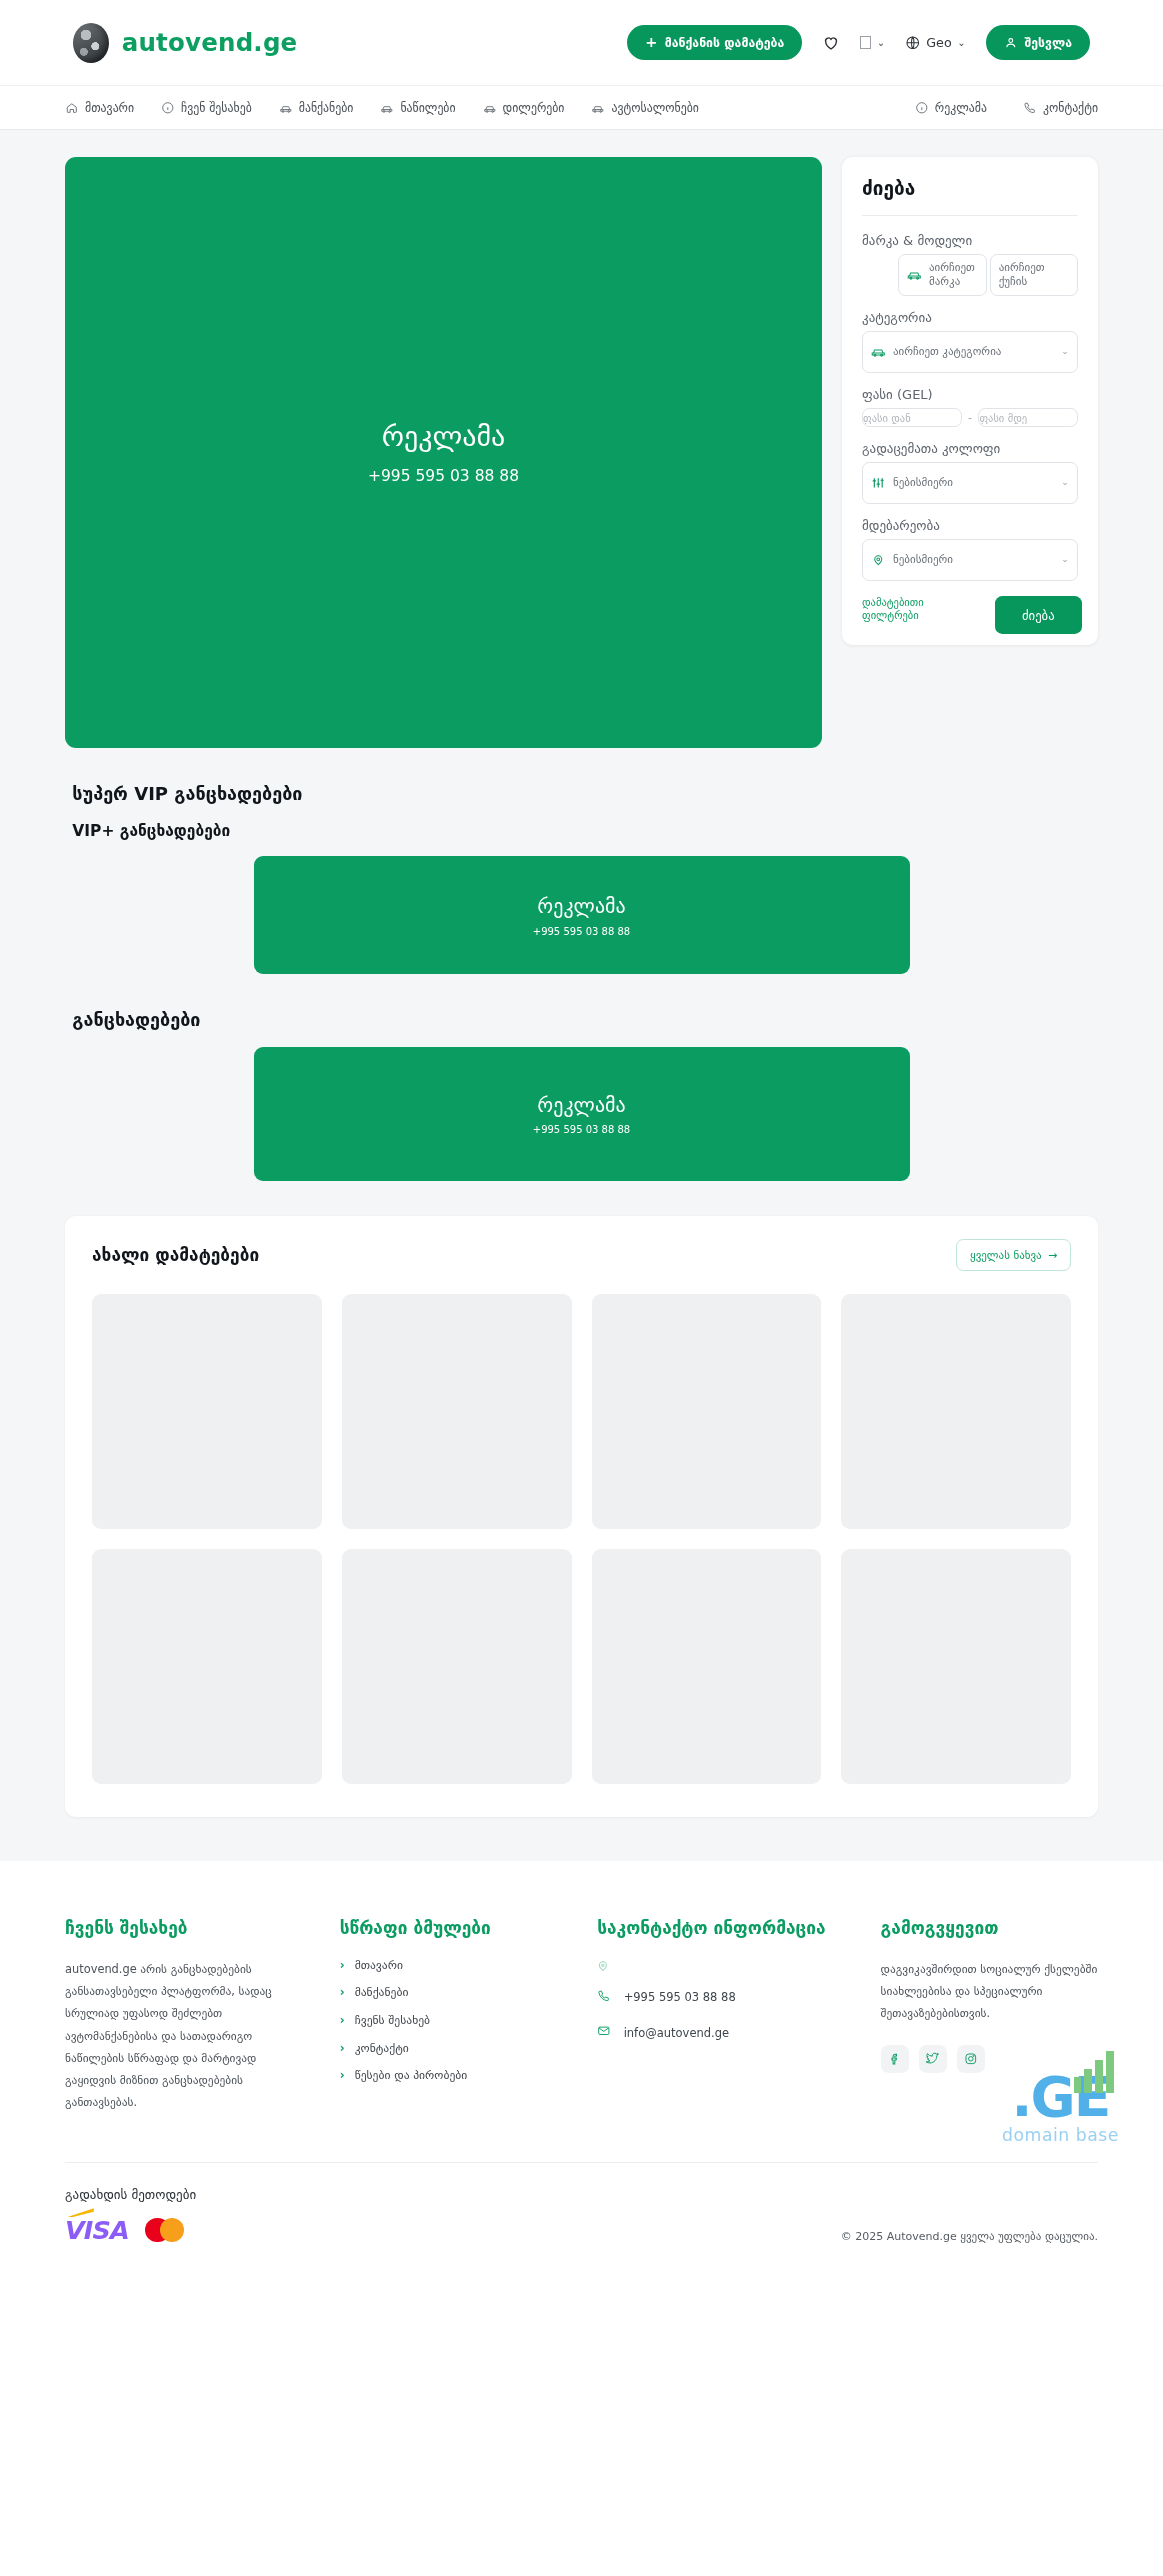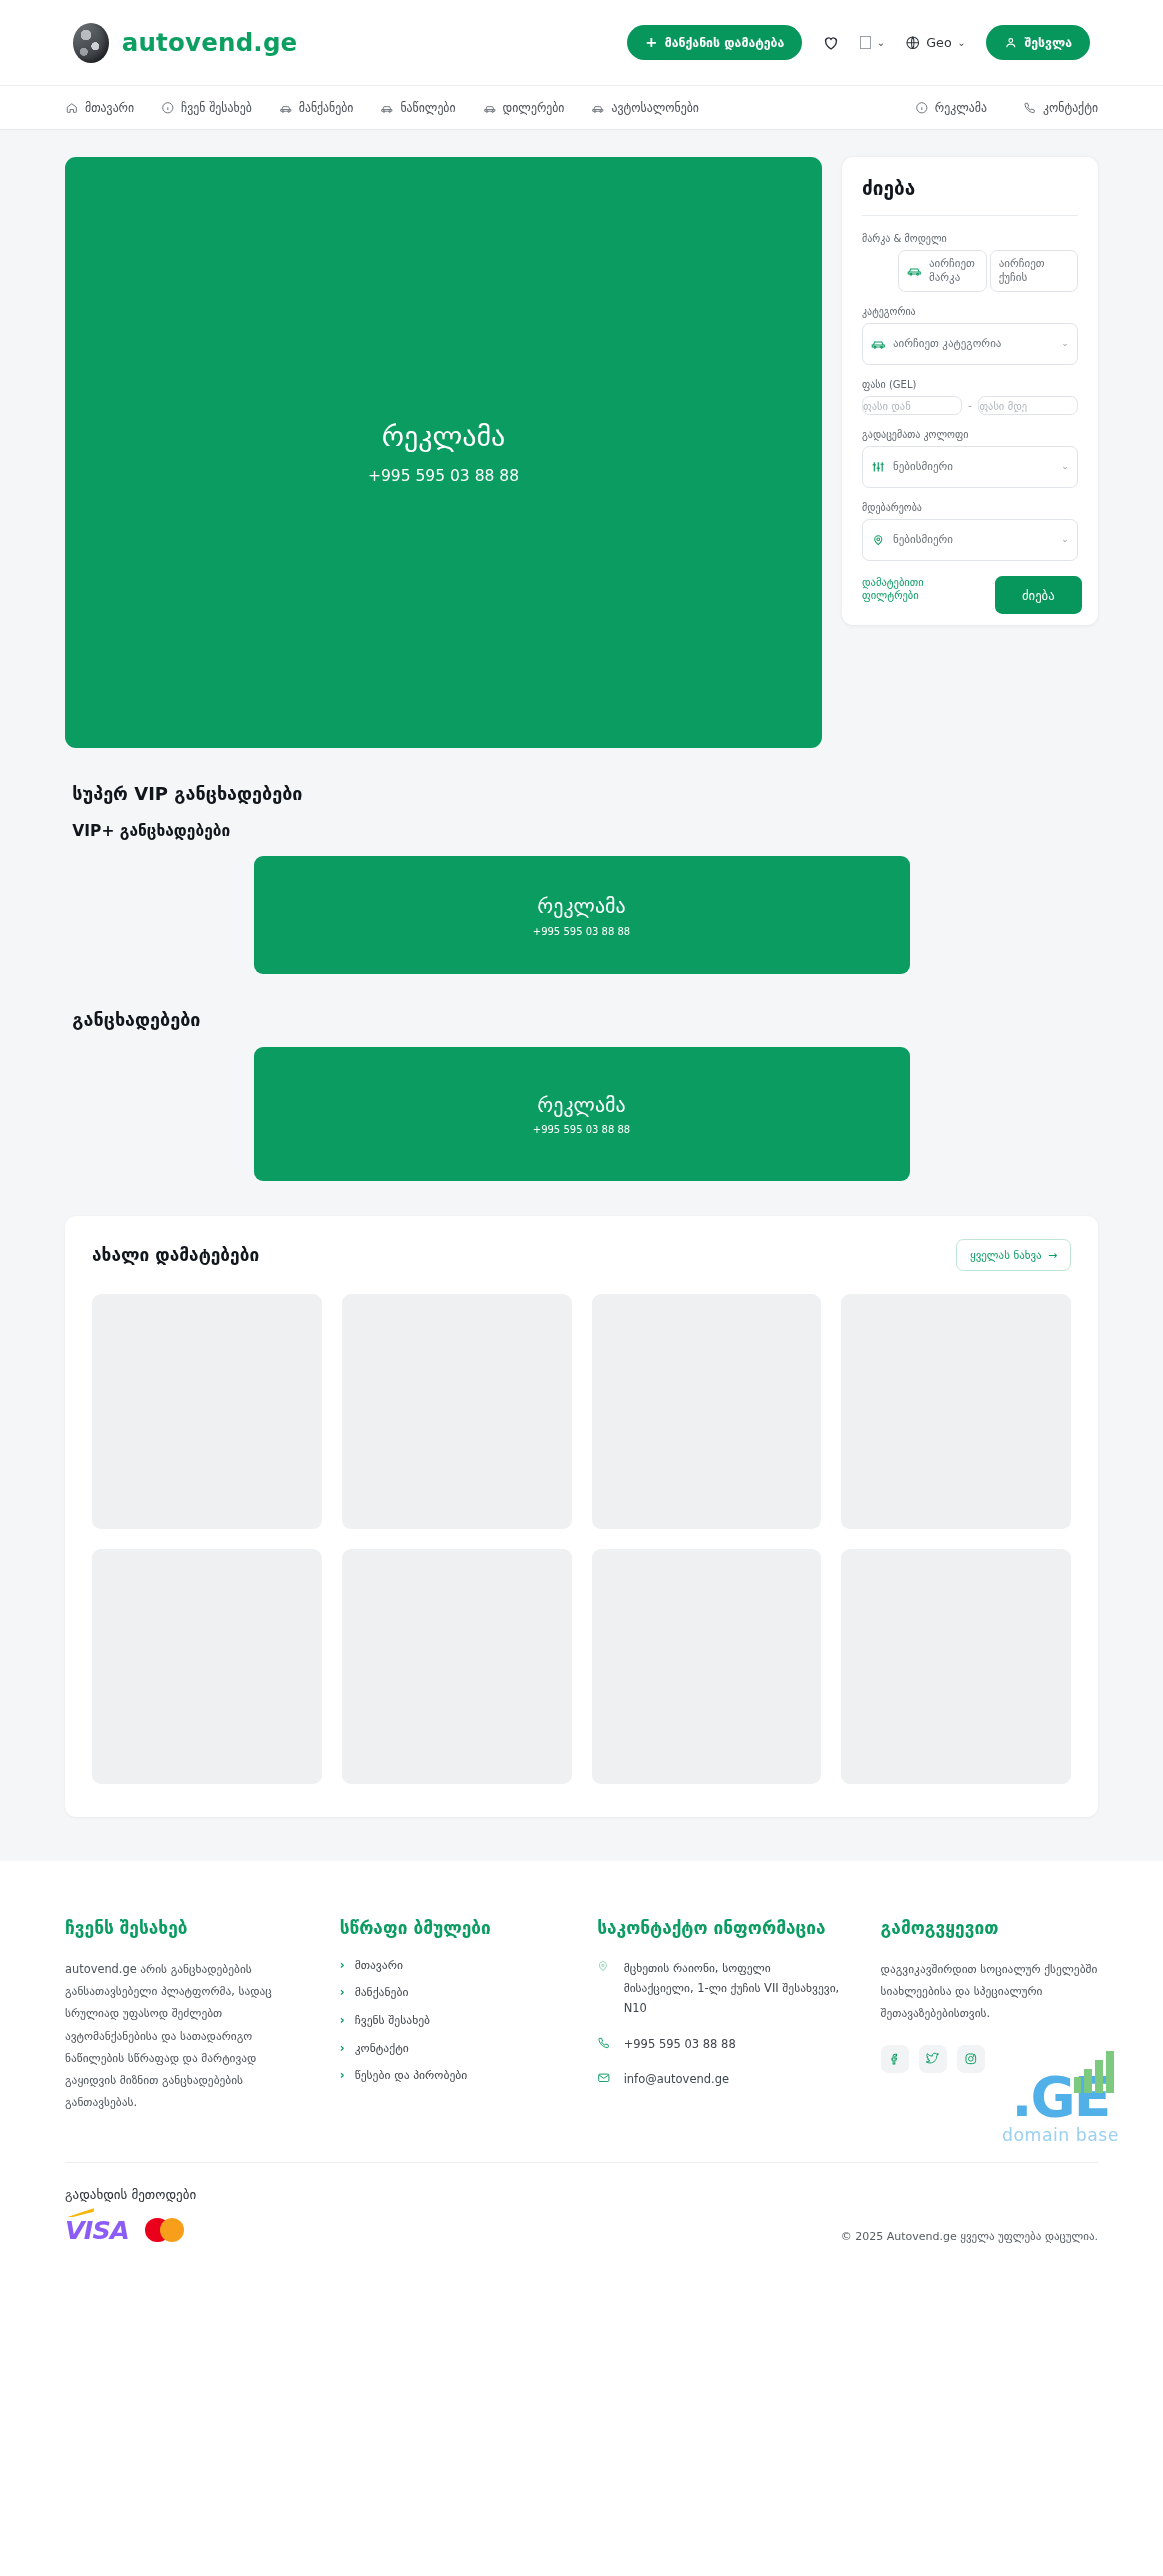--- a/index.html
+++ b/index.html
@@ -78,21 +78,21 @@
   .hero-ad .ad-phone { font-size: 15.5px; font-weight: 400; }
 
   
   .search-panel {
     width: 256px; flex: none; background: #fff; border-radius: 11px;
     box-shadow: 0 0.9px 3.6px rgba(16,24,40,.07); padding: 20px 20px 23.6px 20px;
     position: relative;
   }
   .search-title { font-size: 19px; font-weight: 700; color: #11161c; margin-bottom: 16.4px;}
   .divider { height: 0.9px; background: #e9ecef; margin-bottom: 16.4px; }
-  .field-label { font-size: 10px; color: #5e656d; margin-bottom: 6.4px; }
+  .field-label { font-size: 13px; color: #5e656d; margin-bottom: 6.4px; }
   .field-group { margin-bottom: 13.6px; }
   .two-col { display: flex; gap: 3px; margin-left: 36px; }
   .select-box {
     flex: 1; min-width: 0; border: 0.9px solid #dfe3e7; border-radius: 7.3px;
     min-height: 42px; display: flex; align-items: center; gap: 7.3px;
     padding: 5.5px 8.2px; font-size: 11px; color: #6b7178; background: #fff;
     cursor: pointer; line-height: 1.25;
   }
   .select-box .label-txt { flex: 1; min-width:0; }
   .car-ic { width: 14.5px; height: 11.8px; flex: none; }
@@ -458,21 +458,20 @@
 
       <div>
         <div class="fcol-title">საკონტაქტო ინფორმაცია</div>
         <div class="fcontact">
           <span class="cic">
             <svg width="11.8" height="11.8" viewBox="0 0 20 20" fill="none" stroke="#9fd8bf" stroke-width="1.7">
                 <path d="M10 18s6-5.2 6-9a6 6 0 1 0-12 0c0 3.8 6 9 6 9z"></path>
                 <circle cx="10" cy="9" r="2"></circle>
               </svg>
           </span>
-          <span>მცხეთის რაიონი, სოფელი მისაქციელი, 1-ლი ქუჩის VII შესახვევი, N10</span>
         </div>
         <div class="fcontact">
           <span class="cic">
             <svg width="13.6" height="13.6" viewBox="0 0 24 24" fill="none" stroke="#0b9c62" stroke-width="1.7">
                 <path d="M5 4h3l2 5-2 1.5a12 12 0 0 0 5.5 5.5L15 14l5 2v3a1.5 1.5 0 0 1-1.7 1.5C10.5 19.8 4.2 13.5 3.5 5.7A1.5 1.5 0 0 1 5 4z"></path>
               </svg>
           </span>
           <span>+995 595 03 88 88</span>
         </div>
         <div class="fcontact">

